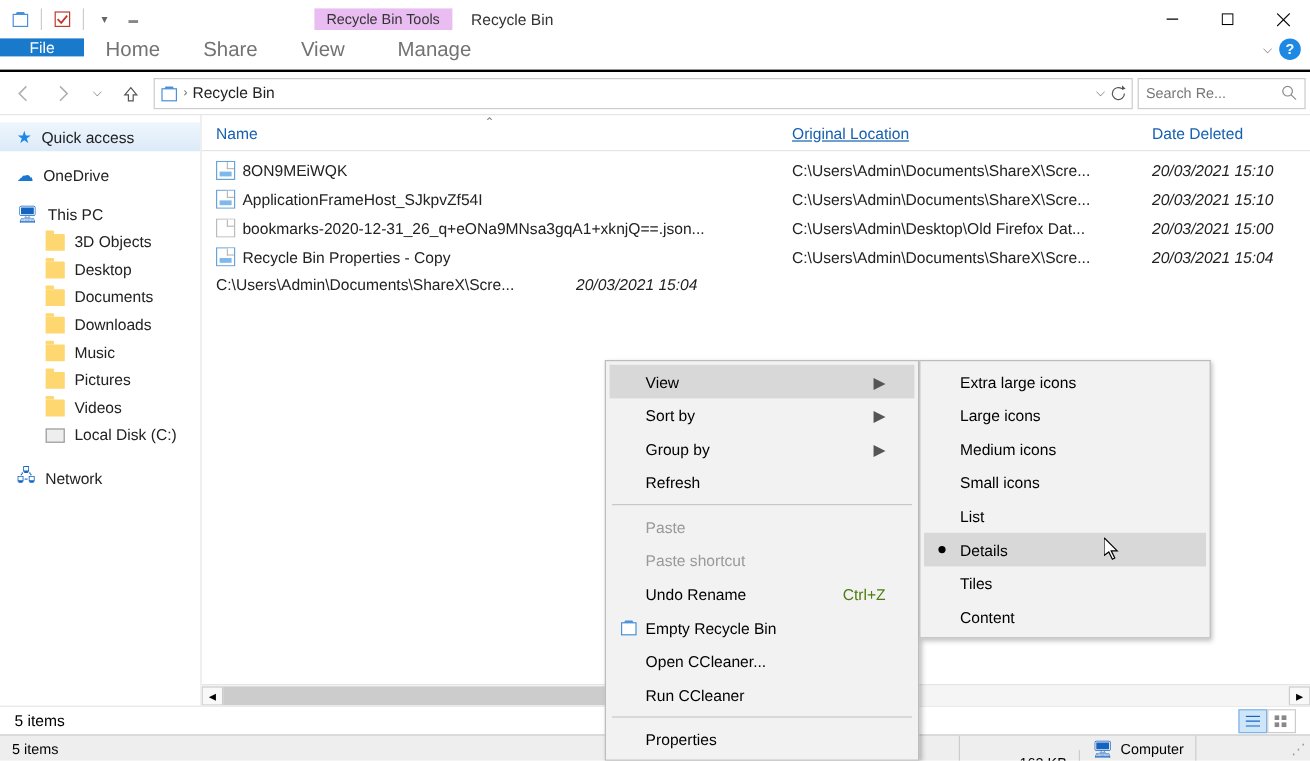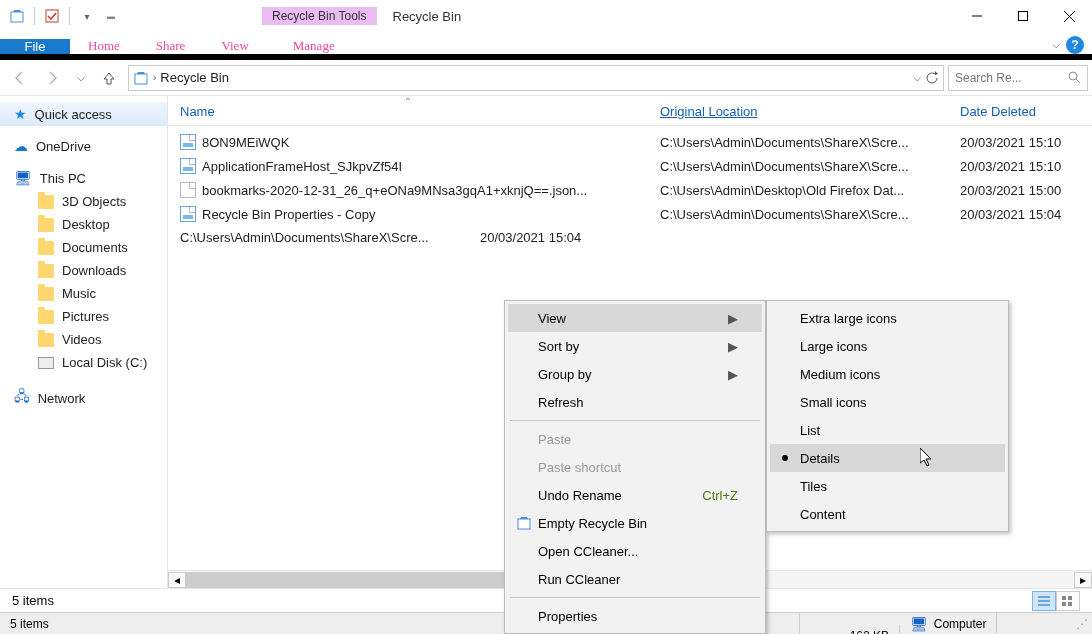--- a/index.html
+++ b/index.html
@@ -9,23 +9,23 @@
 .title-bar { height: 32px; display: flex; align-items: center; border-bottom: 0; }
 .title-bar .qat { display: flex; align-items: center; padding-left: 6px; gap: 2px; }
 .title-bar .qat-icon { width: 22px; height: 22px; display: flex; align-items: center; justify-content: center; }
 .title-bar .qat-sep { width: 1px; height: 18px; background: #ccc; margin: 0 4px; }
 .title-bar .contextual-tab { background: #eabdf2; padding: 2px 10px; font-size: 12px; margin-left: 140px; color:#333; }
 .title-bar .title { margin-left: 16px; font-size: 13px; color:#333; }
 .title-bar .win-controls { margin-left: auto; display: flex; }
 .title-bar .win-btn { width: 46px; height: 30px; display:flex; align-items:center; justify-content:center; }
 
 
-.ribbon { height: 28px; display: flex; align-items: flex-end; border-bottom: 6px solid #000000; }
+.ribbon { height: 28px; display: flex; align-items: flex-start; border-bottom: 2px solid #000000; }
 .ribbon .file-tab { background: #1979ca; color:#fff; width: 70px; display:flex; align-items:center; justify-content:center; font-size:13px; }
-.ribbon .tab { padding: 0 18px; display:flex; align-items:center; font-size:13px; color:#ec4899;font-family:Liberation Serif, serif; }
+.ribbon .tab { padding: 0 18px; display:flex; align-items:center; font-size:17px; color:#737373; }
 .ribbon .ctx-tab { padding:0 26px; }
 .ribbon .spacer { flex:1; }
 .ribbon .help-area { display:flex; align-items:center; padding-right:8px; gap:6px; }
 .help-circle { width:18px; height:18px; border-radius:50%; background:#1e88e5; color:#fff; display:flex; align-items:center; justify-content:center; font-size:12px; font-weight:bold; }
 
 
 .navbar { height: 36px; display:flex; align-items:center; border-bottom:1px solid #e5e5e5; gap:4px; padding:2px 4px; }
 .nav-btn { width:30px; height:28px; display:flex; align-items:center; justify-content:center; color:#bbb; }
 .address-bar { flex:1; height:26px; border:1px solid #ccc; display:flex; align-items:center; padding:0 4px; gap:4px; }
 .address-bar .crumb { font-size:13px; color:#222; }
@@ -52,21 +52,21 @@
 .col-name { width:480px; position:relative; }
 .col-loc { width:300px;text-decoration:underline; }
 .col-date { flex:1; }
 .sort-caret { position:absolute; left:50%; top:-8px; transform:translateX(-50%); color:#888; font-size:10px; }
 
 .rows { padding:4px 0; }
 .row { display:flex; padding:4px 0; align-items:center; }
 .cell { padding:0 12px; font-size:13px; color:#222; white-space:nowrap; overflow:hidden; text-overflow:ellipsis; }
 .cell-name { width:480px; display:flex; align-items:center; gap:6px; }
 .cell-loc { width:300px; }
-.cell-date { flex:1; }
+.cell-date { flex:1;font-style:italic; }
 .file-ico { width:16px; height:16px; display:inline-block; border:1px solid #bbb; background:#fff; position:relative; flex-shrink:0; }
 .file-ico:after { content:""; position:absolute; top:0; right:0; width:5px; height:5px; background:#fff; border-left:1px solid #bbb; border-bottom:1px solid #bbb; }
 .file-ico.img { border-color:#69a4d8; }
 .file-ico.img:before { content:""; position:absolute; bottom:2px; left:2px; right:2px; height:4px; background:#7fb8ec; }
 
 .hscroll { height:18px; border-top:1px solid #e5e5e5; display:flex; align-items:center; background:#f5f5f5; }
 .hscroll .arrow { width:18px; height:16px; display:flex; align-items:center; justify-content:center; border:1px solid #ccc; background:#f8f8f8; }
 .hscroll .track { flex:1; height:16px; position:relative; }
 .hscroll .thumb { position:absolute; left:0; top:0; width:50%; height:100%; background:#ccc; }
 

